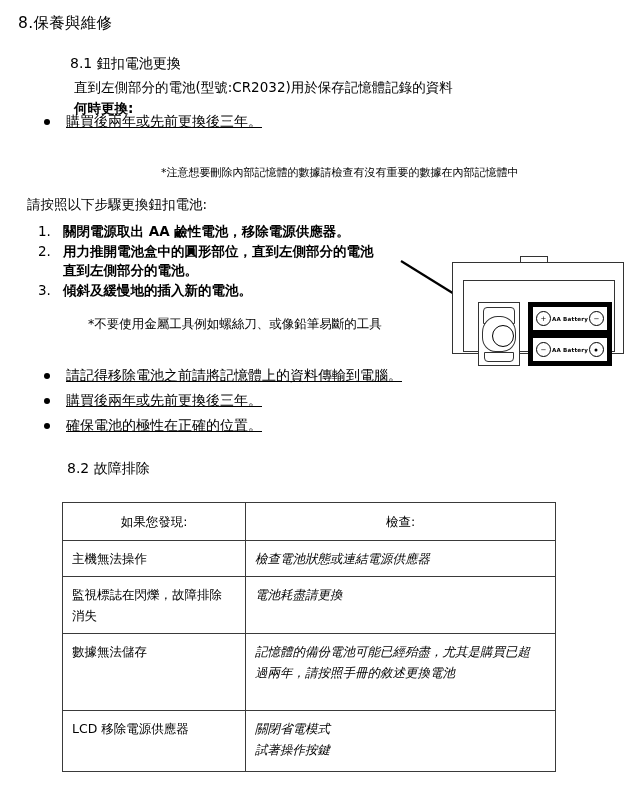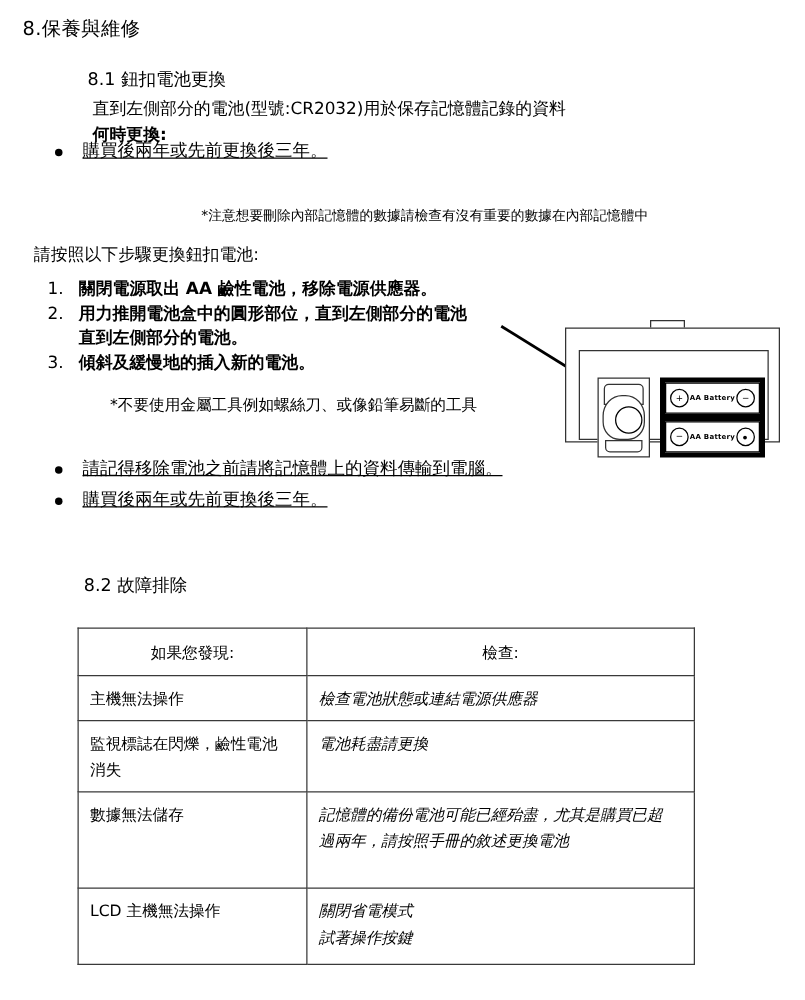--- a/index.html
+++ b/index.html
@@ -345,20 +345,21 @@
           </div>
         </div>
 
       </div>
     </div>
   </div>
 
   <ul class="bullets" id="list-tips">
     <li>請記得移除電池之前請將記憶體上的資料傳輸到電腦。</li>
     <li>購買後兩年或先前更換後三年。</li>
+    <li>確保電池的極性在正確的位置。</li>
   </ul>
 
   <div class="h-sub" id="sec82">8.2 故障排除</div>
 
   <table class="tbl">
     <thead>
       <tr>
         <th class="c1">如果您發現:</th>
         <th class="c2">檢查:</th>
       </tr>
@@ -367,39 +368,39 @@
       <tr>
         <td class="c1">
           <span class="cellline">主機無法操作</span>
         </td>
         <td class="c2">
           <span class="cellline">檢查電池狀態或連結電源供應器</span>
         </td>
       </tr>
       <tr>
         <td class="c1">
-          <span class="cellline">監視標誌在閃爍，鹼性電池</span>
+          <span class="cellline">監視標誌在閃爍，故障排除</span>
           <span class="cellline">消失</span>
         </td>
         <td class="c2">
           <span class="cellline">電池耗盡請更換</span>
         </td>
       </tr>
       <tr class="row-vtall">
         <td class="c1">
           <span class="cellline">數據無法儲存</span>
         </td>
         <td class="c2">
           <span class="cellline">記憶體的備份電池可能已經殆盡，尤其是購買已超</span>
           <span class="cellline">過兩年，請按照手冊的敘述更換電池</span>
         </td>
       </tr>
       <tr class="row-tall">
         <td class="c1">
-          <span class="cellline">LCD 主機無法操作</span>
+          <span class="cellline">LCD 移除電源供應器</span>
         </td>
         <td class="c2">
           <span class="cellline">關閉省電模式</span>
           <span class="cellline">試著操作按鍵</span>
         </td>
       </tr>
 
     </tbody>
   </table>
 

